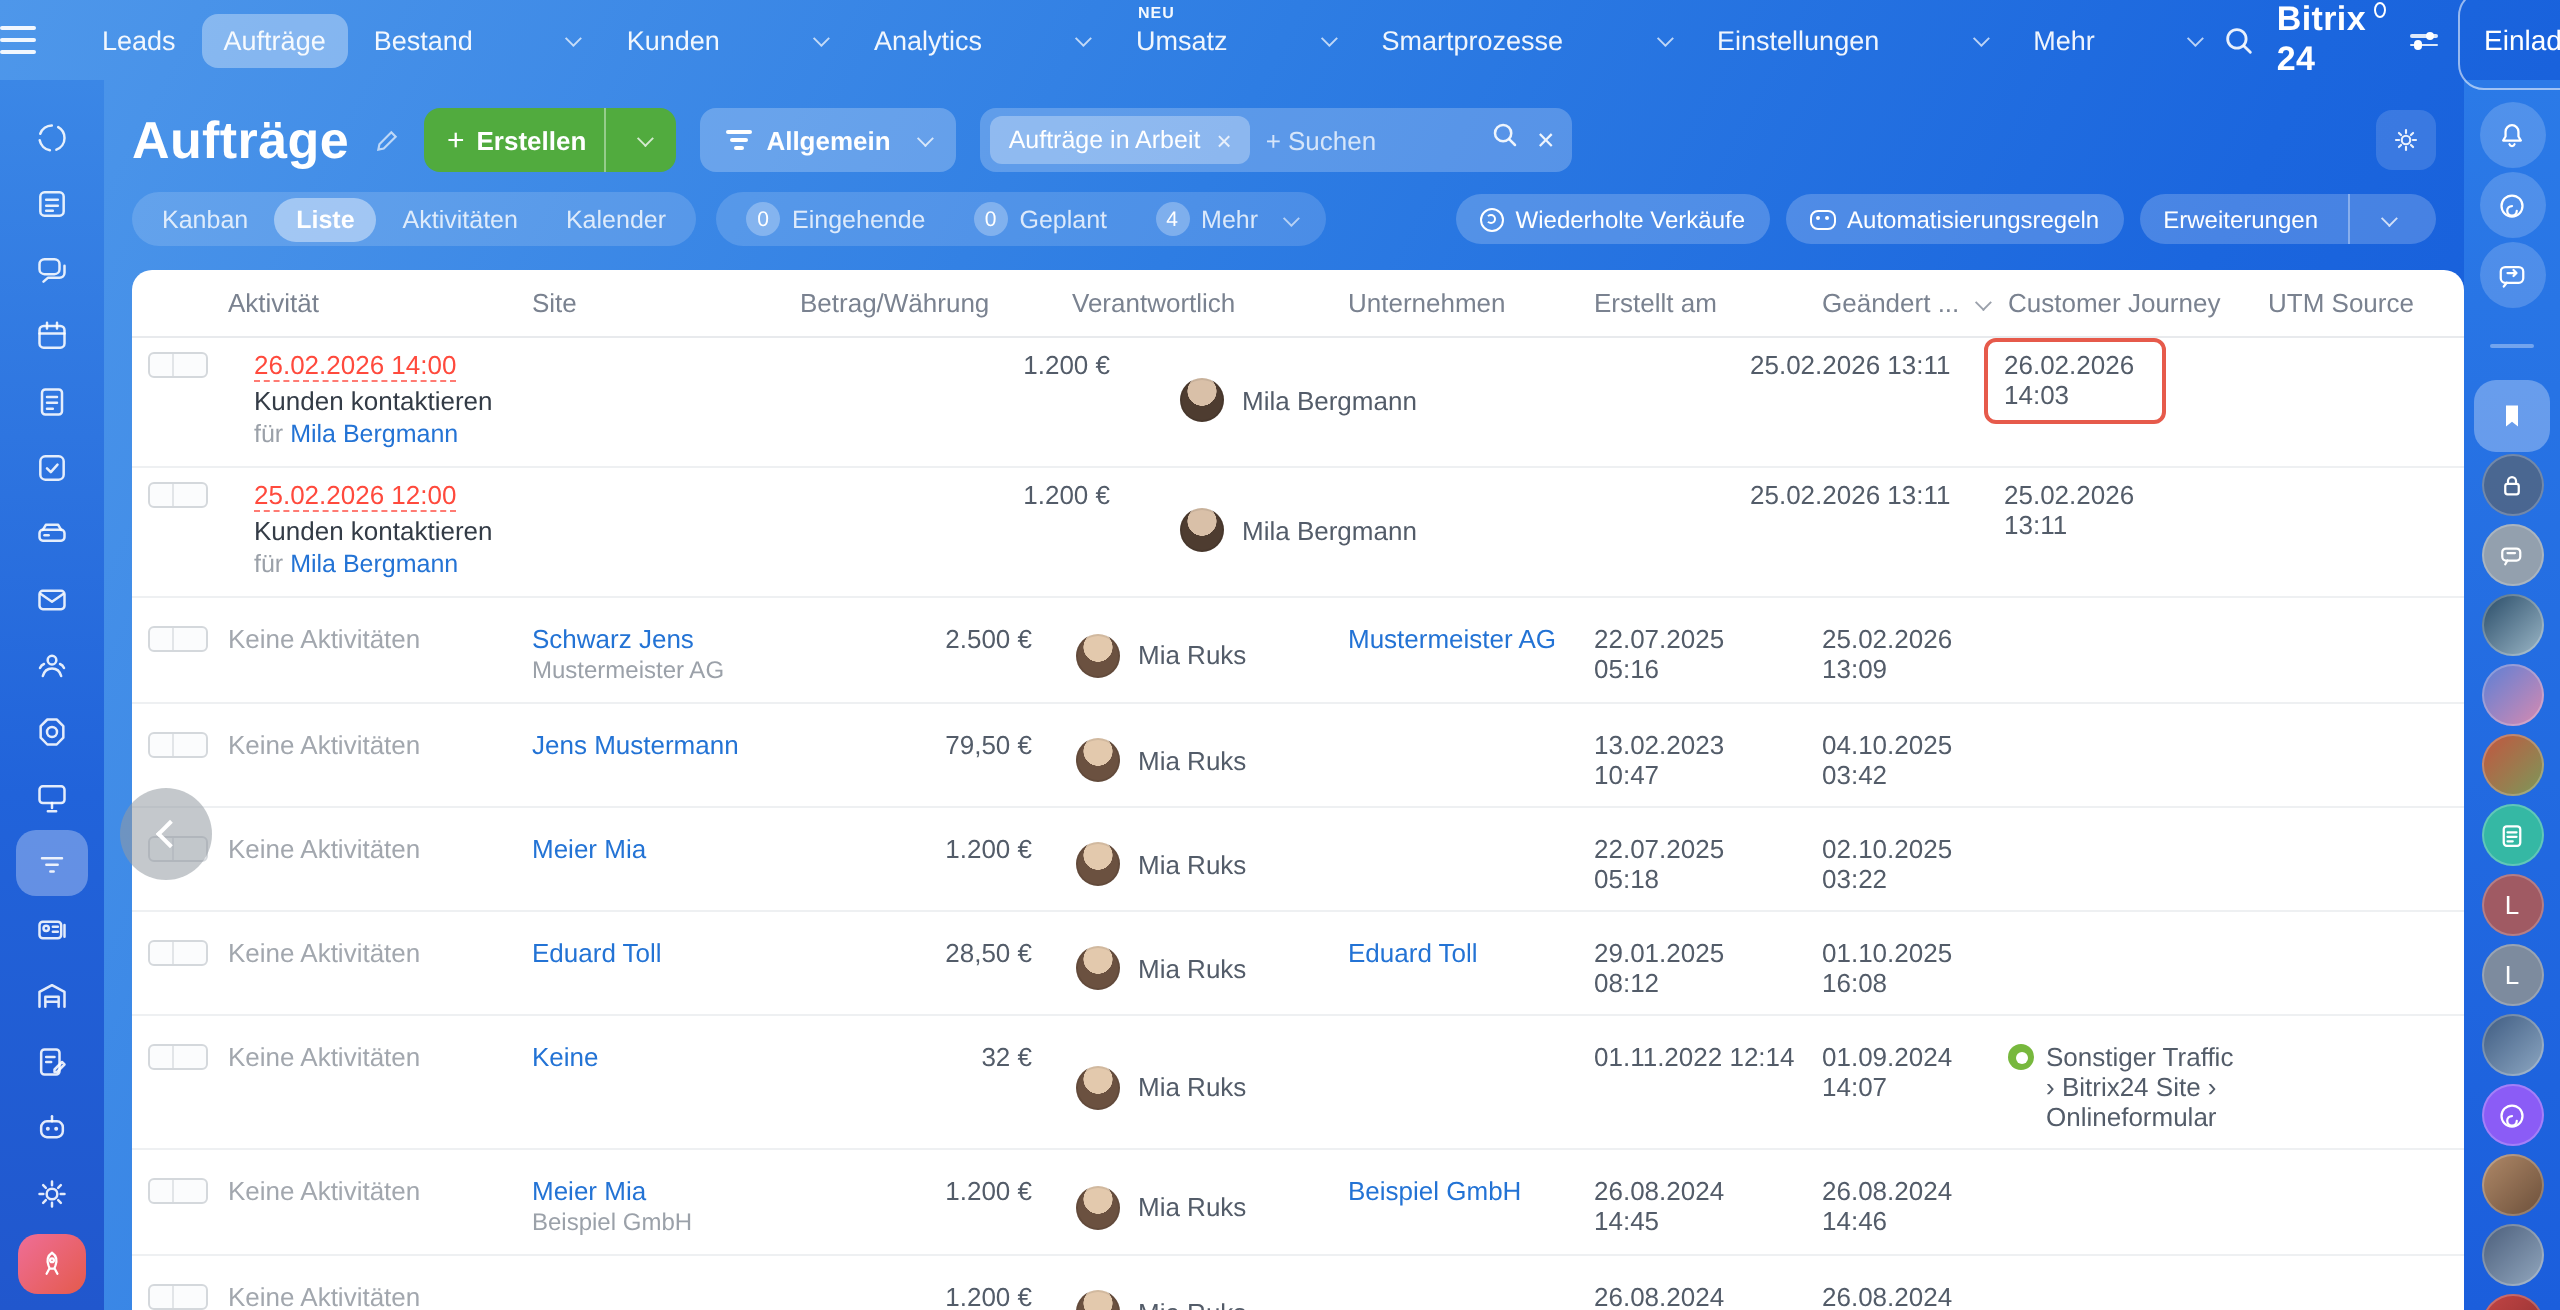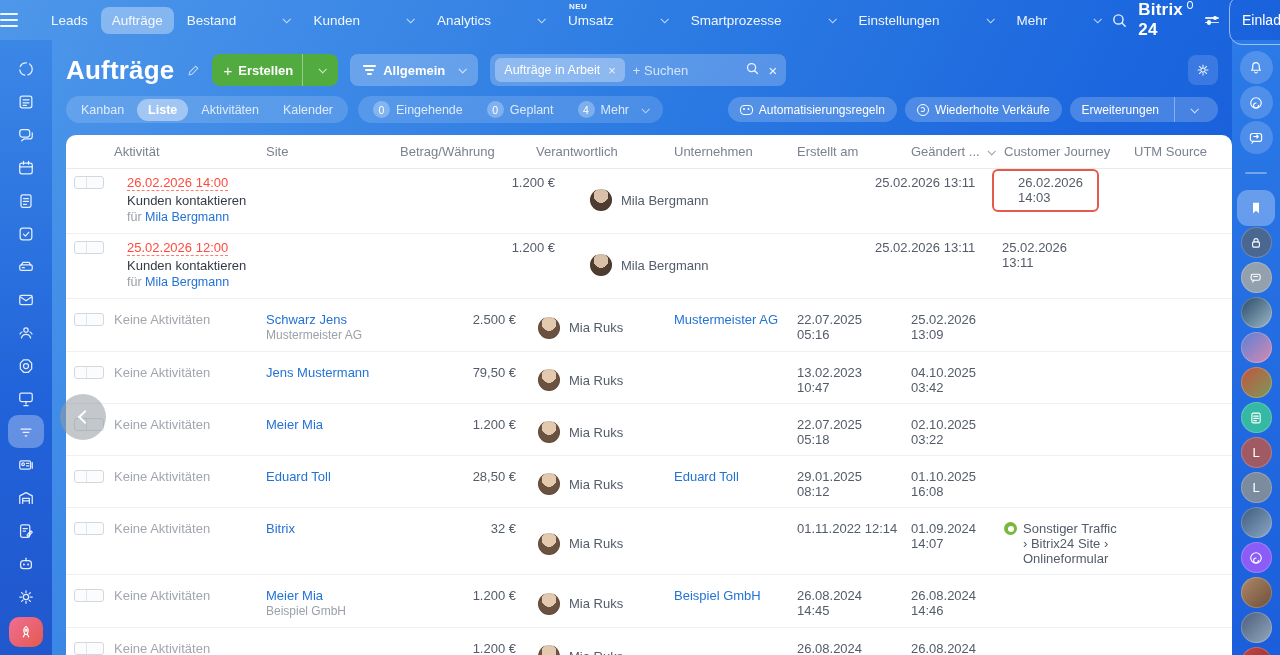--- a/index.html
+++ b/index.html
@@ -104,21 +104,21 @@
   .link { color:#2373d5; text-decoration:none; cursor:pointer; }
   .none-act { color:#a2a7ae; }
   .sub { color:#9ba1a9; font-size:12px; line-height:16px; }
   .c-amount { text-align:right; padding-right:20px; }
   .c-resp { display:flex; align-items:center; gap:9px; padding-left:2px; }
   .avatar { width:22px; height:22px; border-radius:50%; flex:0 0 auto; box-shadow:inset 0 0 0 1px rgba(0,0,0,.08); }
   .avatar.mila { background:radial-gradient(circle at 50% 30%,#d9c0a8 0 38%,#4e3c30 39% 100%); }
   .avatar.mia { background:radial-gradient(circle at 50% 30%,#e3c9ad 0 38%,#6b5140 39% 100%); }
   .c-date { white-space:pre-line; }
   .mod { white-space:pre-line; display:inline-block; }
-  .mod.hl { border:2.5px solid #e65a4b; border-radius:6px; padding:4px 14px 5px 24px; margin:-6px 5px 0 -10px; background:#fff; }
+  .mod.hl { border:2.5px solid #e65a4b; border-radius:6px; padding:4px 14px 5px 8px; margin:-6px 5px 0 -10px; background:#fff; }
   .c-journey { display:flex; gap:6px; align-items:flex-start; }
   .j-text { white-space:pre-line; line-height:15px; }
   .j-ico { width:13px; height:13px; border-radius:50%; flex:0 0 auto; margin-top:1px; position:relative; }
   .j-ico.green { background:#77b83d; } .j-ico.green::after { content:""; position:absolute; inset:3.5px; background:#fff; border-radius:50%; }
   .j-ico.blue { background:#3076e0; } .j-ico.blue::after { content:""; position:absolute; left:3.2px; top:3.8px; border-left:3.4px solid transparent; border-right:3.4px solid transparent; border-bottom:5.5px solid #fff; }
 
   .collapse-btn { position:absolute; left:60px; top:394px; width:46px; height:46px; border-radius:50%; background:rgba(148,154,162,.55); z-index:6; display:flex; align-items:center; justify-content:center; cursor:pointer; }
   .collapse-btn span { width:10px; height:10px; border-left:2.5px solid #fff; border-bottom:2.5px solid #fff; transform:rotate(45deg); margin-left:4px; }
 </style>
 </head>
@@ -469,26 +469,26 @@
           <span>Geplant</span>
         </span>
         <span class="seg-item">
           <span class="cnt-badge">4</span>
           <span>Mehr</span>
           <span class="chev"></span>
         </span>
       </div>
     <div class="toolbar-right">
       <button class="tb-btn">
+        <span class="ring"></span>
+        <span>Wiederholte Verkäufe</span>
+      </button>
+      <button class="tb-btn">
         <span class="robot"></span>
         <span>Automatisierungsregeln</span>
-      </button>
-      <button class="tb-btn">
-        <span class="ring"></span>
-        <span>Wiederholte Verkäufe</span>
       </button>
       <button class="tb-btn">
         <span>Erweiterungen</span>
         <span class="split" style="border-color:rgba(255,255,255,.35);">
             <span class="chev"></span>
           </span>
       </button>
     </div>
   </div>
 
@@ -621,21 +621,21 @@
           <div class="cell c-date">29.01.2025
 08:12</div>
           <div class="cell"><span class="mod">01.10.2025
 16:08</span></div>
           <div class="cell c-journey"></div>
           <div class="cell"></div>
         </div>
         <div class="grid trow">
           <div class="cell"><span class="row-handle"></span></div>
           <div class="cell"><span class="none-act">Keine Aktivitäten</span></div>
-          <div class="cell"><a class="link">Bitrix</a></div>
+          <div class="cell"><a class="link">Keine</a></div>
           <div class="cell c-amount">32 €</div>
           <div class="cell c-resp">
             <span class="avatar mia"></span>
             <span>Mia Ruks</span>
           </div>
           <div class="cell"></div>
           <div class="cell c-date">01.11.2022 12:14</div>
           <div class="cell"><span class="mod">01.09.2024
 14:07</span></div>
           <div class="cell c-journey">

